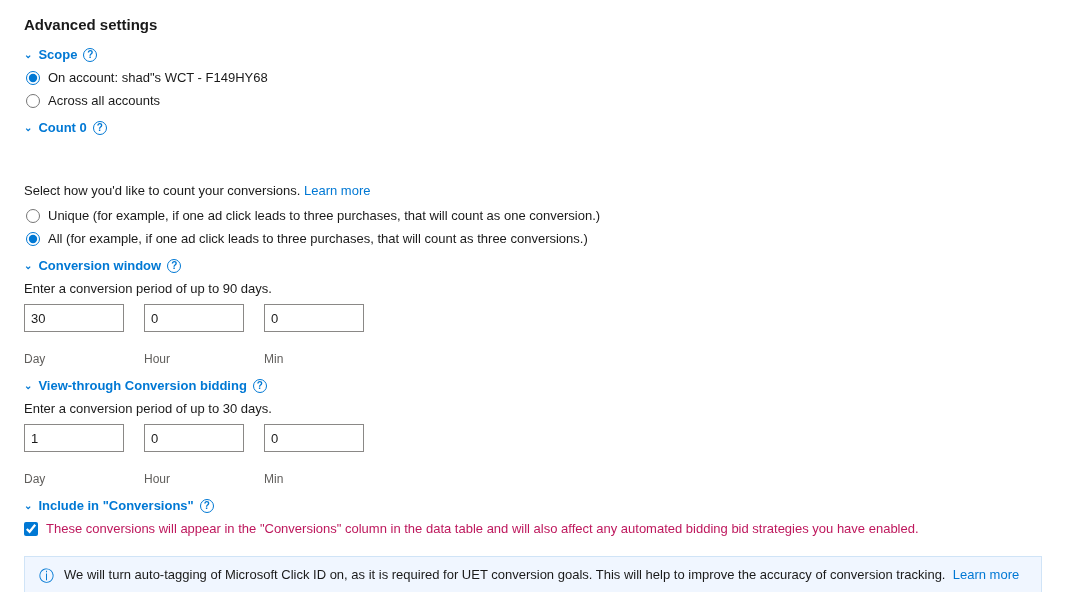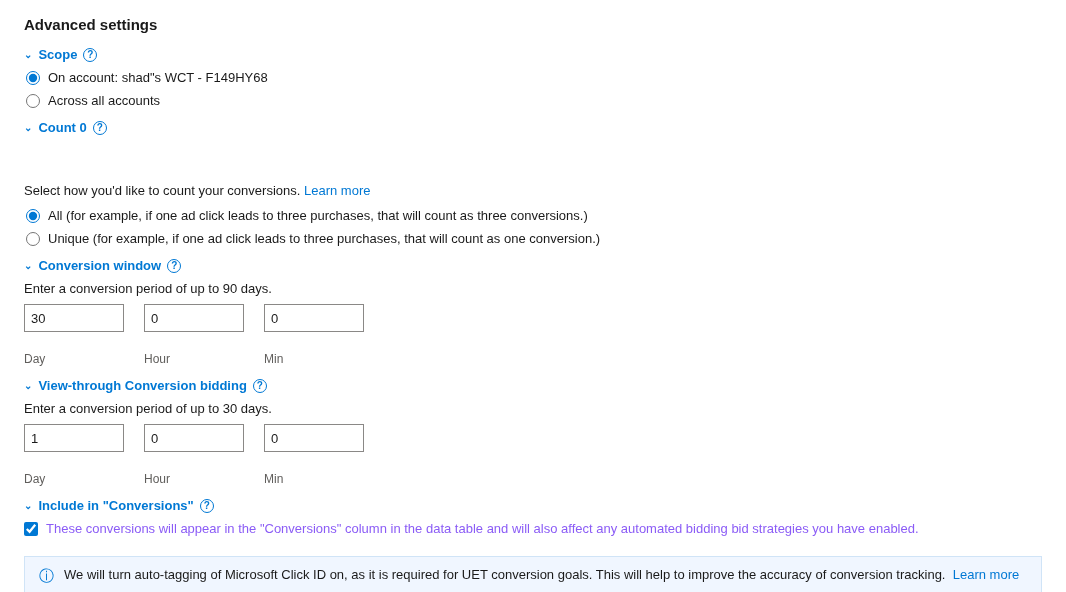--- a/index.html
+++ b/index.html
@@ -120,21 +120,21 @@
     }
     .checkbox-item input[type="checkbox"] {
       margin-top: 1px;
       accent-color: #0078d4;
       width: 14px;
       height: 14px;
       flex-shrink: 0;
     }
     .checkbox-item label {
       font-size: 13px;
-      color: #8b5cf6;
+      color: #be185d;
     }
     .info-bar {
       background: #f0f6ff;
       border: 1px solid #d0e4f7;
       padding: 10px 14px;
       display: flex;
       align-items: flex-start;
       gap: 10px;
       margin-top: 20px;
       margin-bottom: 16px;
@@ -212,26 +212,26 @@
       <span class="chevron">⌄</span>
       <span>Count 0</span>
       <span class="help-icon">?</span>
     </div>
     <p class="section-description">
       <span>Select how you'd like to count your conversions.</span>
       <a href="#" class="learn-more">Learn more</a>
     </p>
     <div class="radio-group">
       <div class="radio-item">
+        <input type="radio" name="count" id="cnt-unique" style="">
+        <label for="cnt-unique">Unique (for example, if one ad click leads to three purchases, that will count as one conversion.)</label>
+      </div>
+      <div class="radio-item">
         <input type="radio" name="count" id="cnt-all" checked="" style="">
         <label for="cnt-all">All (for example, if one ad click leads to three purchases, that will count as three conversions.)</label>
-      </div>
-      <div class="radio-item">
-        <input type="radio" name="count" id="cnt-unique" style="">
-        <label for="cnt-unique">Unique (for example, if one ad click leads to three purchases, that will count as one conversion.)</label>
       </div>
     </div>
   </div>
 
   <div class="section section-divider">
     <div class="section-header">
       <span class="chevron">⌄</span>
       <span>Conversion window</span>
       <span class="help-icon">?</span>
     </div>

